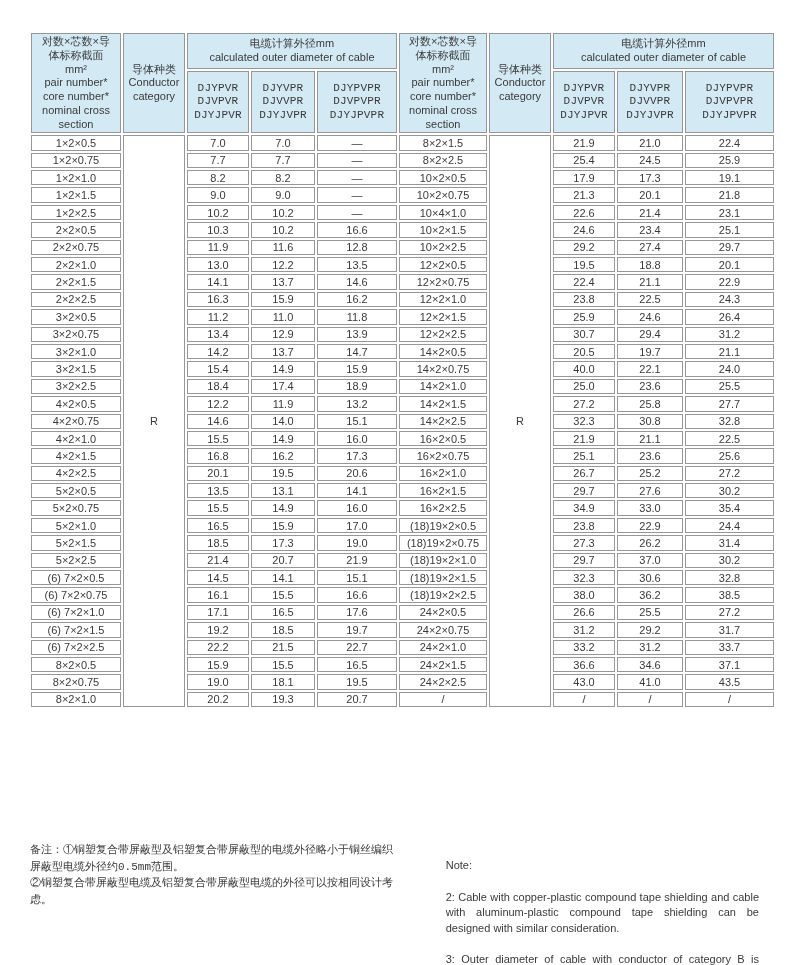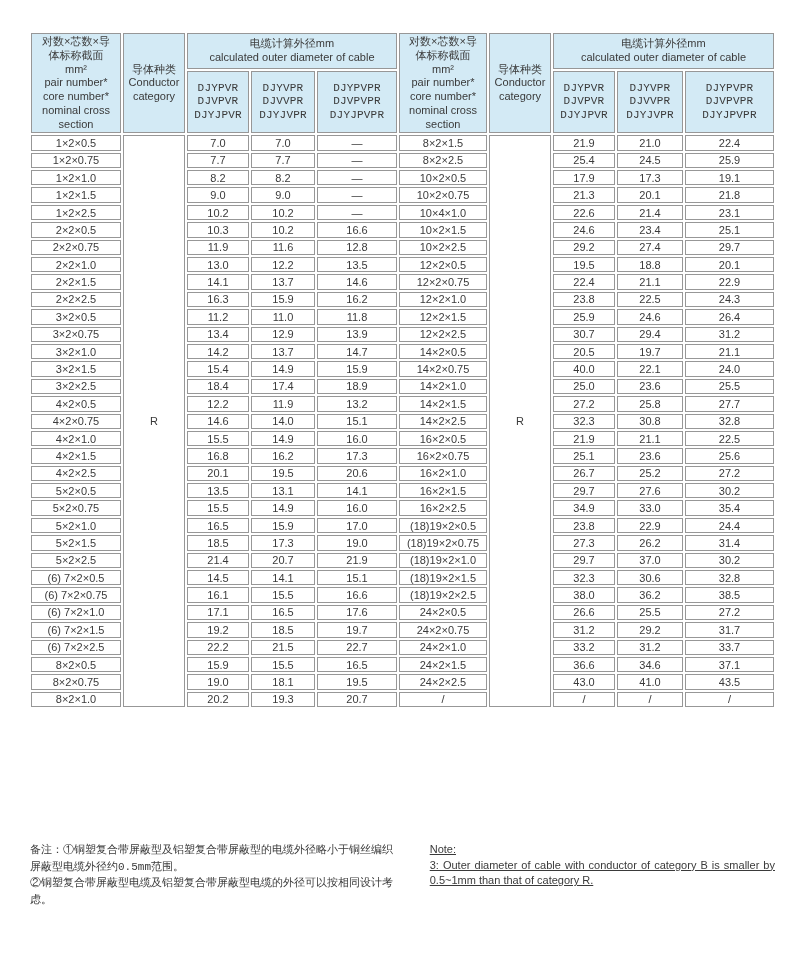--- a/index.html
+++ b/index.html
@@ -49,21 +49,21 @@
   col.c-d1a{width:62px;}    col.c-d1b{width:64px;}   col.c-d1c{width:80px;}
   col.c-spec2{width:88px;}  col.c-cond2{width:62px;}
   col.c-d2a{width:62px;}    col.c-d2b{width:66px;}   col.c-d2c{width:89px;}
   .notes{
     position:absolute;left:30px;top:842px;
     width:745px;display:flex;
   }
   .notes-zh{width:377px;font-size:11px;line-height:1.5;}
   .notes-zh p{margin:0;font-family:Liberation Mono, monospace;}
   .notes-en{margin-left:33px;width:355px;font-size:11px;line-height:1.42;}
-  .notes-en p{margin:0;text-align:justify;text-decoration:underline;}
+  .notes-en p{margin:16px;text-align:justify;}
 </style>
 </head>
 <body>
 
 <div class="sheet">
 
   <table class="spec">
     <colgroup>
       <col class="c-spec1">
         <col class="c-cond1">
@@ -460,17 +460,18 @@
       </tbody>
   </table>
 
   <div class="notes">
     <div class="notes-zh">
       <p>备注：①铜塑复合带屏蔽型及铝塑复合带屏蔽型的电缆外径略小于铜丝编织屏蔽型电缆外径约0.5mm范围。</p>
       <p>②铜塑复合带屏蔽型电缆及铝塑复合带屏蔽型电缆的外径可以按相同设计考虑。</p>
     </div>
     <div class="notes-en">
       <p>Note:</p>
+      <p>2: Cable with copper-plastic compound tape shielding and cable with aluminum-plastic compound tape shielding can be designed with similar consideration.</p>
       <p>3: Outer diameter of cable with conductor of category B is smaller by 0.5~1mm than that of category R.</p>
     </div>
   </div>
 
 </div>
 
 </body></html>

